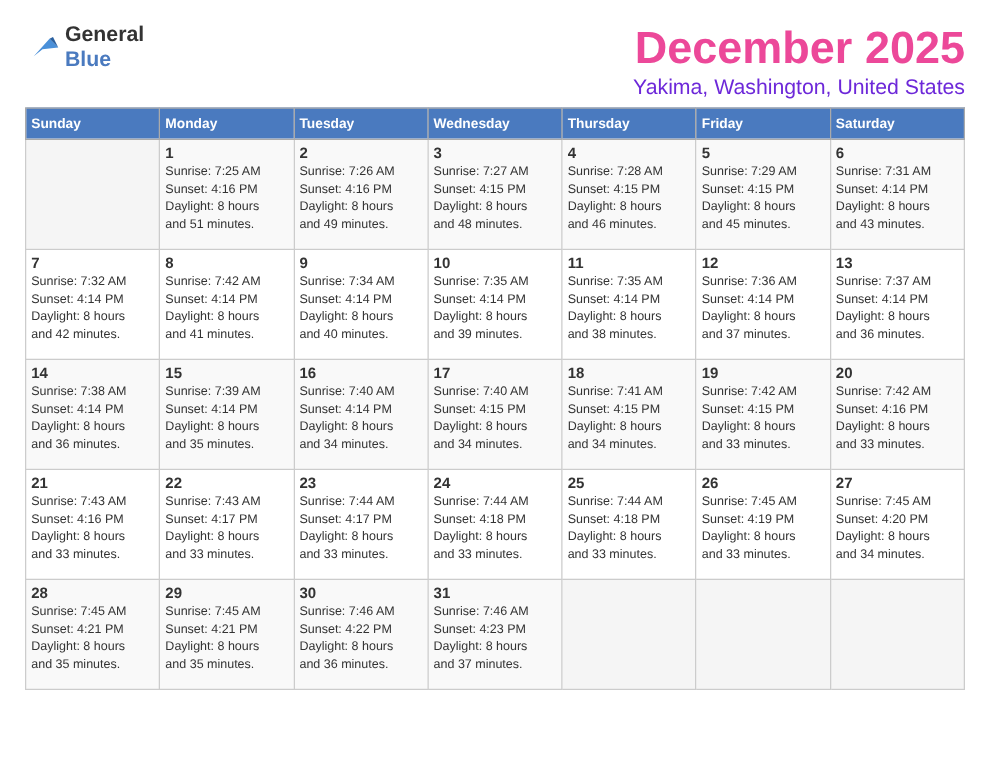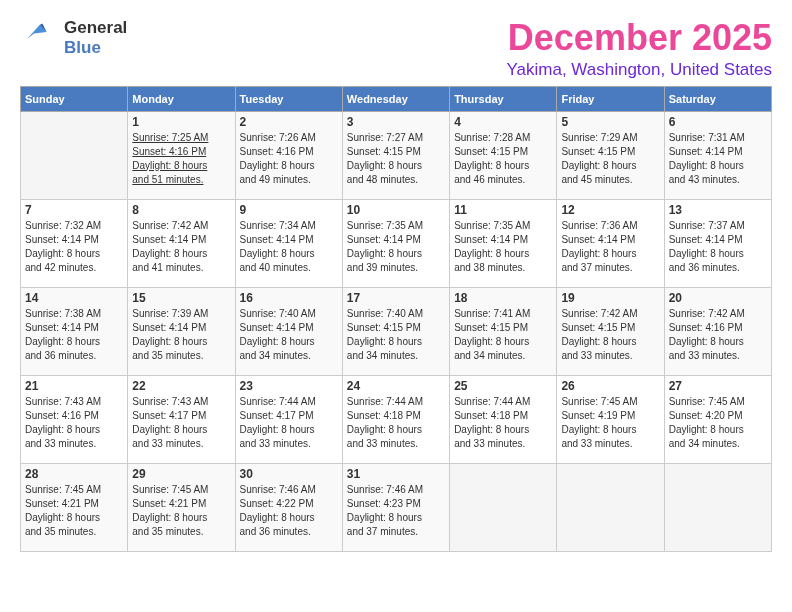--- a/index.html
+++ b/index.html
@@ -15,21 +15,22 @@
       padding: 18px 20px 10px 20px;
     }
     .header-row {
       display: flex;
       align-items: flex-start;
       justify-content: space-between;
       margin-bottom: 4px;
     }
     .logo {
       display: flex;
-      gap: 16px;
+      align-items: center;
+      gap: 4px;
     }
     .logo-bird {
       width: 28px;
       height: 28px;
     }
     .title-block {
       text-align: right;
     }
     .month-title {
       font-size: 36px;
@@ -116,21 +117,21 @@
           <th>Thursday</th>
           <th>Friday</th>
           <th>Saturday</th>
         </tr>
     </thead>
     <tbody id="calendar-body">
     <tr>
           <td class="empty"></td>
           <td>
             <span class="day-num">1</span>
-            <div class="day-info" style="white-space: pre-line; text-decoration: underline;">Sunrise: 7:25 AM
+            <div class="day-info" style="white-space: pre-line;">Sunrise: 7:25 AM
 Sunset: 4:16 PM
 Daylight: 8 hours
 and 51 minutes.</div>
           </td>
           <td>
             <span class="day-num">2</span>
             <div class="day-info" style="white-space: pre-line;">Sunrise: 7:26 AM
 Sunset: 4:16 PM
 Daylight: 8 hours
 and 49 minutes.</div>

